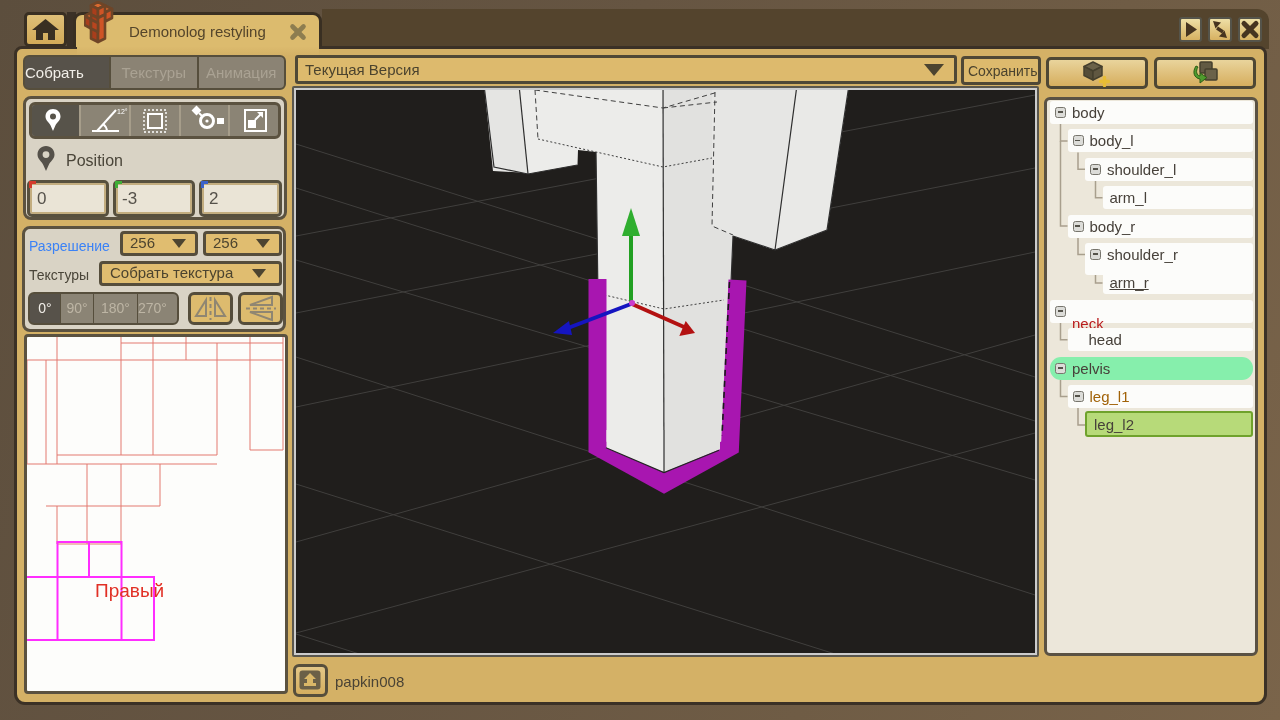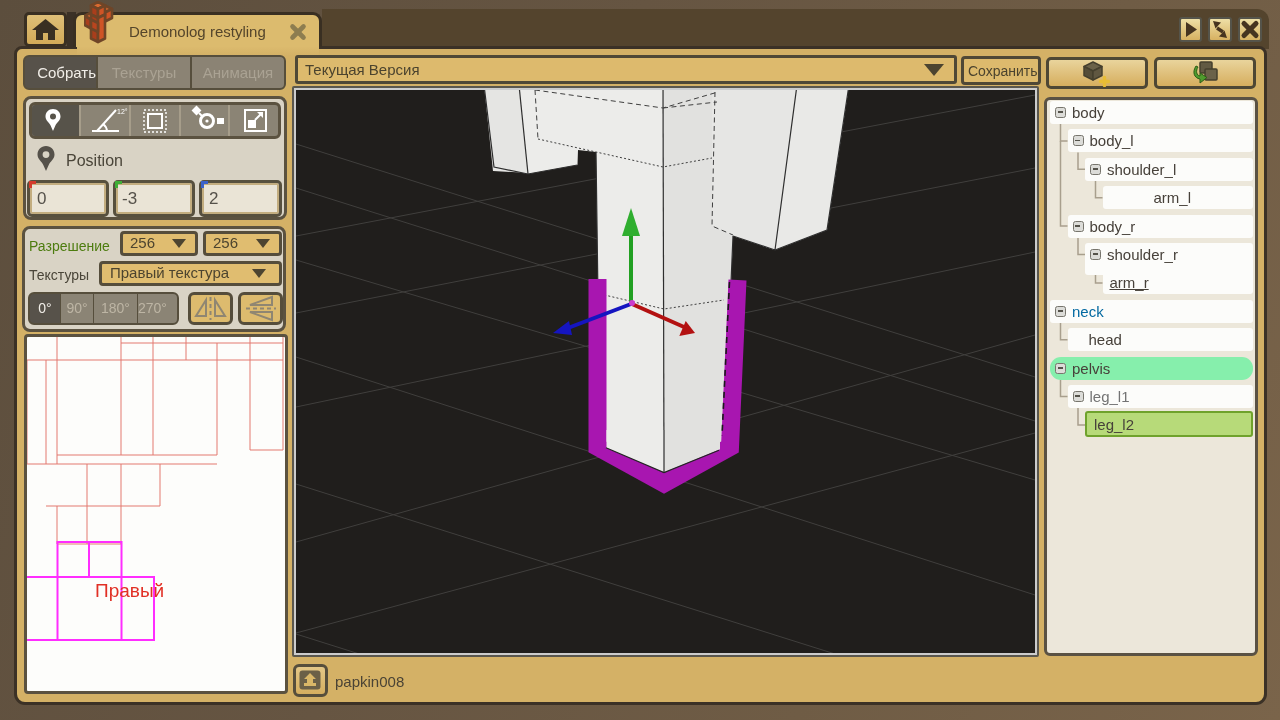--- a/index.html
+++ b/index.html
@@ -59,21 +59,21 @@
   <path d="M19 21 L11 19.5 L16.5 13.5 Z" fill="#463420"></path>
 </svg>
 <svg class="abs" style="left:1238px;top:17px;" width="24" height="25" viewBox="0 0 24 25">
   <g stroke="#463420" stroke-width="5" stroke-linecap="round">
     <line x1="6" y1="6.5" x2="18" y2="18.5"></line>
     <line x1="18" y1="6.5" x2="6" y2="18.5"></line>
   </g>
 </svg>
 
 <div class="abs" style="left:23px;top:55px;width:263px;height:35px;background:#564e3c;border:2px solid #564e3c;border-radius:6px;display:flex;overflow:hidden;">
-  <div style="width:71px;background:#57524a;color:#f1eee8;font-size:15px;text-align:right;line-height:31px;">Собрать</div>
+  <div style="width:84px;background:#57524a;color:#f1eee8;font-size:15px;text-align:left;line-height:31px;">Собрать</div>
   <div style="width:2px;background:#564e3c;"></div>
   <div style="flex:1;background:#8b8374;color:#aaa293;font-size:15px;text-align:center;line-height:31px;">Текстуры</div>
   <div style="width:2px;background:#564e3c;"></div>
   <div style="flex:1;background:#8b8374;color:#aaa293;font-size:15px;text-align:center;line-height:31px;">Анимация</div>
 </div>
 
 <div class="abs" style="left:23px;top:96px;width:264px;height:124px;background:#d9d3c5;border:3px solid #5b5240;border-radius:8px;"></div>
 <div class="abs" style="left:29px;top:102px;width:252px;height:37px;background:#8b8475;border:3px solid #5b5240;border-radius:6px;display:flex;overflow:hidden;" id="tools">
   <div style="width:47px;background:#57534a;" id="tool-pin"></div>
   <div style="width:2px;background:#a69d8a;"></div>
@@ -126,34 +126,34 @@
 .input-box { background:#eae4d6; border:3px solid #57503e; border-radius:5px; box-shadow: inset 0 0 0 2px #c3ad7f; }
 </style>
 <div class="abs" style="left:29px;top:181px;width:7px;height:7px;border-top:3px solid #d33b2c;border-left:3px solid #d33b2c;"></div>
 <div class="abs" style="left:115px;top:181px;width:7px;height:7px;border-top:3px solid #3fae37;border-left:3px solid #3fae37;"></div>
 <div class="abs" style="left:201px;top:181px;width:7px;height:7px;border-top:3px solid #3b62c9;border-left:3px solid #3b62c9;"></div>
 <div class="abs" style="left:37px;top:189px;font-size:17px;color:#55514a;">0</div>
 <div class="abs" style="left:122px;top:189px;font-size:17px;color:#55514a;">-3</div>
 <div class="abs" style="left:209px;top:189px;font-size:17px;color:#55514a;">2</div>
 
 <div class="abs" style="left:22px;top:226px;width:264px;height:106px;background:#d9d3c5;border:3px solid #5b5240;border-radius:8px;"></div>
-<div class="abs" style="left:29px;top:238px;font-size:14px;color:#4d7c0f;">Разрешение</div>
+<div class="abs" style="left:29px;top:238px;font-size:14px;color:#3b82f6;">Разрешение</div>
 <div class="abs dd" style="left:120px;top:231px;width:78px;height:25px;"></div>
 <div class="abs dd" style="left:203px;top:231px;width:79px;height:25px;"></div>
 <style>
 .dd { background:#e0bd70; border:3px solid #554d3b; border-radius:4px; }
 .dd-arrow { width:0;height:0;border-left:7px solid transparent;border-right:7px solid transparent;border-top:9px solid #4c4430; position:absolute; }
 </style>
 <div class="abs" style="left:130px;top:234px;font-size:15px;color:#4c442f;">256</div>
 <div class="abs dd-arrow" style="left:172px;top:239px;"></div>
 <div class="abs" style="left:213px;top:234px;font-size:15px;color:#4c442f;">256</div>
 <div class="abs dd-arrow" style="left:256px;top:239px;"></div>
 <div class="abs" style="left:29px;top:267px;font-size:14px;color:#4a4539;">Текстуры</div>
 <div class="abs dd" style="left:99px;top:261px;width:183px;height:25px;"></div>
-<div class="abs" style="left:110px;top:264px;font-size:15px;color:#4c442f;">Правый текстура</div>
+<div class="abs" style="left:110px;top:264px;font-size:15px;color:#4c442f;">Собрать текстура</div>
 <div class="abs dd-arrow" style="left:252px;top:269px;"></div>
 <div class="abs" style="left:28px;top:292px;width:151px;height:33px;background:#564e3c;border:2px solid #564e3c;border-radius:6px;display:flex;overflow:hidden;">
   <div style="width:30px;background:#57524a;color:#f1eee8;font-size:14px;text-align:center;line-height:29px;">0°</div>
   <div style="width:1px;background:#564e3c;"></div>
   <div style="width:32px;background:#8b8475;color:#bdb5a4;font-size:14px;text-align:center;line-height:29px;">90°</div>
   <div style="width:1px;background:#564e3c;"></div>
   <div style="width:43px;background:#8b8475;color:#bdb5a4;font-size:14px;text-align:center;line-height:29px;">180°</div>
   <div style="width:1px;background:#564e3c;"></div>
   <div style="flex:1;background:#8b8475;color:#bdb5a4;font-size:14px;text-align:left;line-height:29px;">270°</div>
 </div>
@@ -334,54 +334,54 @@
       </span>
       <span style="position:absolute;left:22px;top:3px;font-size:15px;color:#47413a;">body_l</span>
     </div>
     <div class="abs" style="left:1085px;top:157.8px;width:168px;height:23px;background:#fcfcfa;border-radius:3px;">
       <span style="position:absolute;left:5px;top:6px;width:11px;height:11px;background:#dcdcd8;border:1.5px solid #77756d;border-radius:2.5px;">
         <span style="position:absolute;left:1.5px;top:3.2px;width:5px;height:1.8px;background:#55534b;"></span>
       </span>
       <span style="position:absolute;left:22px;top:3px;font-size:15px;color:#47413a;">shoulder_l</span>
     </div>
     <div class="abs" style="left:1102.5px;top:186.2px;width:150.5px;height:23px;background:#fcfcfa;border-radius:3px;">
-      <span style="position:absolute;left:7px;top:3px;font-size:15px;color:#47413a;margin-left:44px;">arm_l</span>
+      <span style="position:absolute;left:7px;top:3px;font-size:15px;color:#47413a;">arm_l</span>
     </div>
     <div class="abs" style="left:1067.5px;top:214.6px;width:185.5px;height:23px;background:#fcfcfa;border-radius:3px;">
       <span style="position:absolute;left:5px;top:6px;width:11px;height:11px;background:#dcdcd8;border:1.5px solid #77756d;border-radius:2.5px;">
         <span style="position:absolute;left:1.5px;top:3.2px;width:5px;height:1.8px;background:#55534b;"></span>
       </span>
       <span style="position:absolute;left:22px;top:3px;font-size:15px;color:#47413a;">body_r</span>
     </div>
     <div class="abs" style="left:1085px;top:243px;width:168px;height:32px;background:#fcfcfa;border-radius:3px;padding-left:33px;">
       <span style="position:absolute;left:5px;top:6px;width:11px;height:11px;background:#dcdcd8;border:1.5px solid #77756d;border-radius:2.5px;">
         <span style="position:absolute;left:1.5px;top:3.2px;width:5px;height:1.8px;background:#55534b;"></span>
       </span>
       <span style="position:absolute;left:22px;top:3px;font-size:15px;color:#47413a;">shoulder_r</span>
     </div>
     <div class="abs" style="left:1102.5px;top:271.4px;width:150.5px;height:23px;background:#fcfcfa;border-radius:3px;">
       <span style="position:absolute;left:7px;top:3px;font-size:15px;color:#47413a;text-decoration:underline;">arm_r</span>
     </div>
     <div class="abs" style="left:1050px;top:299.79999999999995px;width:203px;height:23px;background:#fcfcfa;border-radius:3px;">
       <span style="position:absolute;left:5px;top:6px;width:11px;height:11px;background:#dcdcd8;border:1.5px solid #77756d;border-radius:2.5px;">
         <span style="position:absolute;left:1.5px;top:3.2px;width:5px;height:1.8px;background:#55534b;"></span>
       </span>
-      <span style="position:absolute;left:22px;top:3px;font-size:15px;color:#0369a1;">neck</span>
+      <span style="position:absolute;left:22px;top:15px;font-size:15px;color:#b91c1c;">neck</span>
     </div>
     <div class="abs" style="left:1067.5px;top:328.2px;width:185.5px;height:23px;background:#fcfcfa;border-radius:3px;">
       <span style="position:absolute;left:21px;top:3px;font-size:15px;color:#47413a;">head</span>
     </div>
     <div class="abs" style="left:1050px;top:356.6px;width:203px;height:23px;background:#86efac;border-radius:11px;">
       <span style="position:absolute;left:5px;top:6px;width:11px;height:11px;background:#dcdcd8;border:1.5px solid #77756d;border-radius:2.5px;">
         <span style="position:absolute;left:1.5px;top:3.2px;width:5px;height:1.8px;background:#55534b;"></span>
       </span>
       <span style="position:absolute;left:22px;top:3px;font-size:15px;color:#47413a;">pelvis</span>
     </div>
     <div class="abs" style="left:1067.5px;top:385px;width:185.5px;height:23px;background:#fcfcfa;border-radius:3px;">
       <span style="position:absolute;left:5px;top:6px;width:11px;height:11px;background:#dcdcd8;border:1.5px solid #77756d;border-radius:2.5px;">
         <span style="position:absolute;left:1.5px;top:3.2px;width:5px;height:1.8px;background:#55534b;"></span>
       </span>
-      <span style="position:absolute;left:22px;top:3px;font-size:15px;color:#737373;">leg_l1</span>
+      <span style="position:absolute;left:22px;top:3px;font-size:15px;color:#a16207;">leg_l1</span>
     </div>
     <div class="abs" style="left:1085px;top:411.4px;width:168px;height:26px;background:#b7da79;border:2px solid #6fa22c;border-radius:3px;">
       <span style="position:absolute;left:7px;top:3px;font-size:15px;color:#47413a;">leg_l2</span>
     </div>
   </div>
 
 </body></html>

